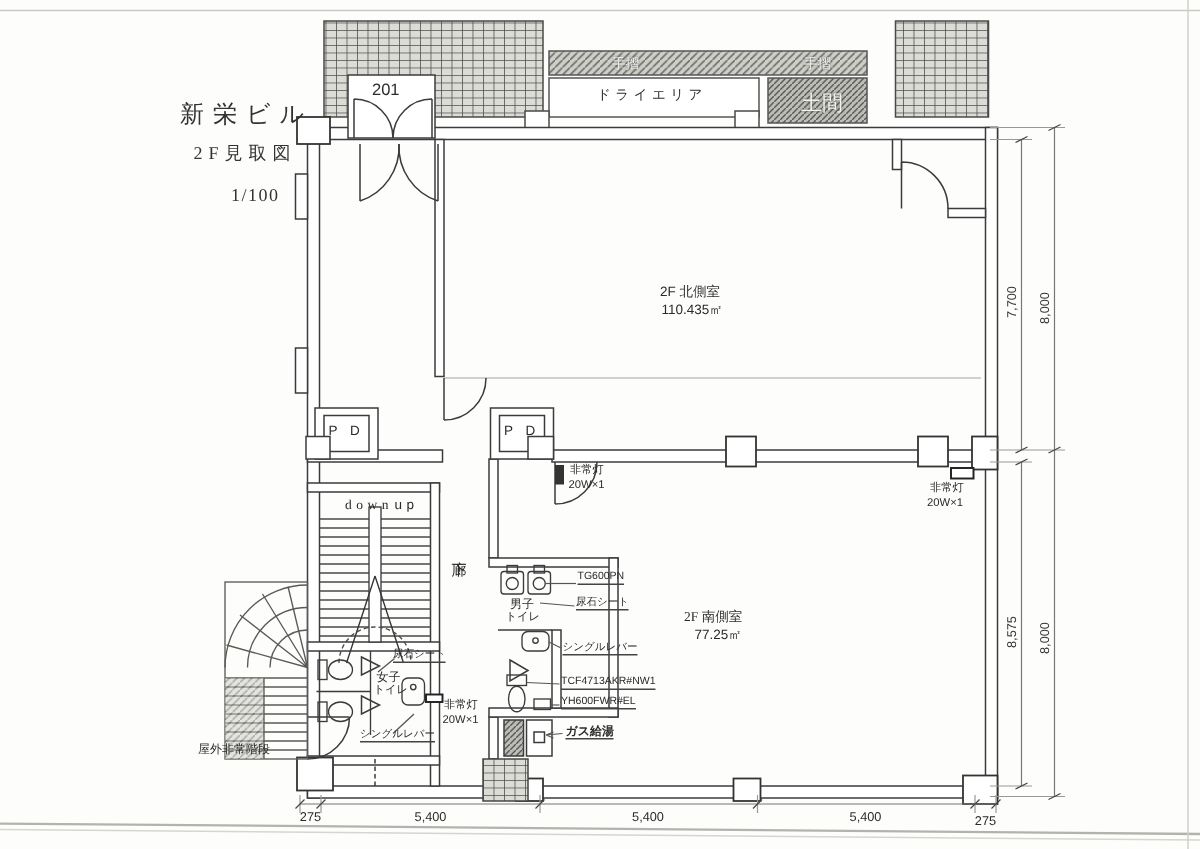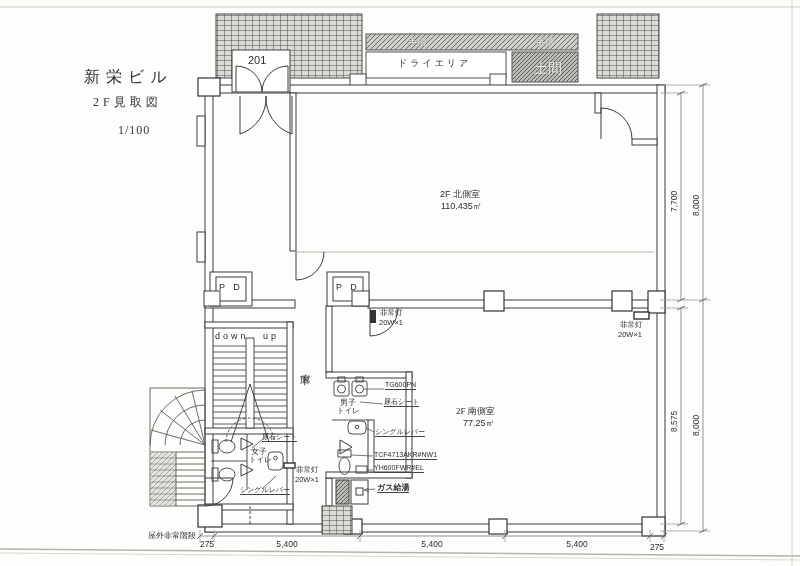--- a/index.html
+++ b/index.html
@@ -3,21 +3,21 @@
 <meta charset="utf-8">
 <style>
   html,body{margin:0;padding:0;background:#e9e9e6;}
   #page{
     position:relative;width:800px;height:566px;background:#fdfdfb;
     font-family:"Liberation Sans","DejaVu Sans",sans-serif;color:#222;
     overflow:hidden;
   }
   svg{position:absolute;left:0;top:0;}
   .lbl{position:absolute;line-height:1.15;white-space:nowrap;color:#2b2b2b;}
-  .title{font-family:"Liberation Serif","DejaVu Serif",serif;color:#333;}
+  .title{font-family:"Liberation Serif","DejaVu Serif",serif;color:#333;margin-left:36px;}
   .u{border-bottom:1px solid #444;padding-bottom:0px;}
   .white{color:#f2f2ef;text-shadow:0 0 2px #555;}
   .vdim{transform:rotate(-90deg);transform-origin:0 0;font-size:8.5px;color:#333;}
   .vert{writing-mode:vertical-rl;letter-spacing:2px;}
   .ctr{text-align:center;}
 </style>
 </head>
 <body>
 
 <div id="page">
@@ -211,21 +211,21 @@
 
 <div class="lbl" style="left:440px;top:189px;font-size:9px;">2F 北側室</div>
 <div class="lbl" style="left:441px;top:201px;font-size:9px;">110.435㎡</div>
 
 <div class="lbl" style="left:456px;top:406px;font-size:9px;font-family:Liberation Serif, serif;">2F 南側室</div>
 <div class="lbl" style="left:463px;top:418px;font-size:9px;">77.25㎡</div>
 
 <div class="lbl" style="left:219px;top:282px;font-size:9px;letter-spacing:3px;">P D</div>
 <div class="lbl" style="left:336px;top:282px;font-size:9px;letter-spacing:3px;">P D</div>
 
-<div class="lbl" style="left:215px;top:331px;font-size:9px;letter-spacing:3px;">down</div>
+<div class="lbl" style="left:230px;top:331px;font-size:9px;letter-spacing:3px;font-family:Liberation Serif, serif;">down</div>
 <div class="lbl" style="left:263px;top:331px;font-size:9px;letter-spacing:3px;">up</div>
 
 <div class="lbl vert" style="left:299px;top:366px;font-size:10px;">廊下</div>
 
 <div class="lbl" style="left:340px;top:398px;font-size:8px;">男子</div>
 <div class="lbl" style="left:337px;top:407px;font-size:7.5px;">トイレ</div>
 
 <div class="lbl" style="left:251px;top:447px;font-size:8px;">女子</div>
 <div class="lbl" style="left:249px;top:456px;font-size:7.5px;">トイレ</div>
 
@@ -241,21 +241,21 @@
 
 <div class="lbl" style="left:380px;top:309px;font-size:7.5px;">非常灯</div>
 <div class="lbl" style="left:379px;top:319px;font-size:7.5px;">20W×1</div>
 
 <div class="lbl" style="left:620px;top:321px;font-size:7.5px;">非常灯</div>
 <div class="lbl" style="left:618px;top:331px;font-size:7.5px;">20W×1</div>
 
 <div class="lbl" style="left:296px;top:466px;font-size:7.5px;">非常灯</div>
 <div class="lbl" style="left:295px;top:476px;font-size:7.5px;">20W×1</div>
 
-<div class="lbl" style="left:148px;top:495px;font-size:8px;margin-top:36px;">屋外非常階段</div>
+<div class="lbl" style="left:132px;top:495px;font-size:8px;">屋外非常階段</div>
 
 <div class="lbl vdim" style="left:670px;top:212px;">7,700</div>
 <div class="lbl vdim" style="left:692px;top:216px;">8,000</div>
 <div class="lbl vdim" style="left:670px;top:432px;">8,575</div>
 <div class="lbl vdim" style="left:692px;top:436px;">8,000</div>
 
 <div class="lbl ctr" style="left:192px;top:540px;width:30px;font-size:8.5px;">275</div>
 <div class="lbl ctr" style="left:262px;top:540px;width:50px;font-size:8.5px;">5,400</div>
 <div class="lbl ctr" style="left:407px;top:540px;width:50px;font-size:8.5px;">5,400</div>
 <div class="lbl ctr" style="left:552px;top:540px;width:50px;font-size:8.5px;">5,400</div>

